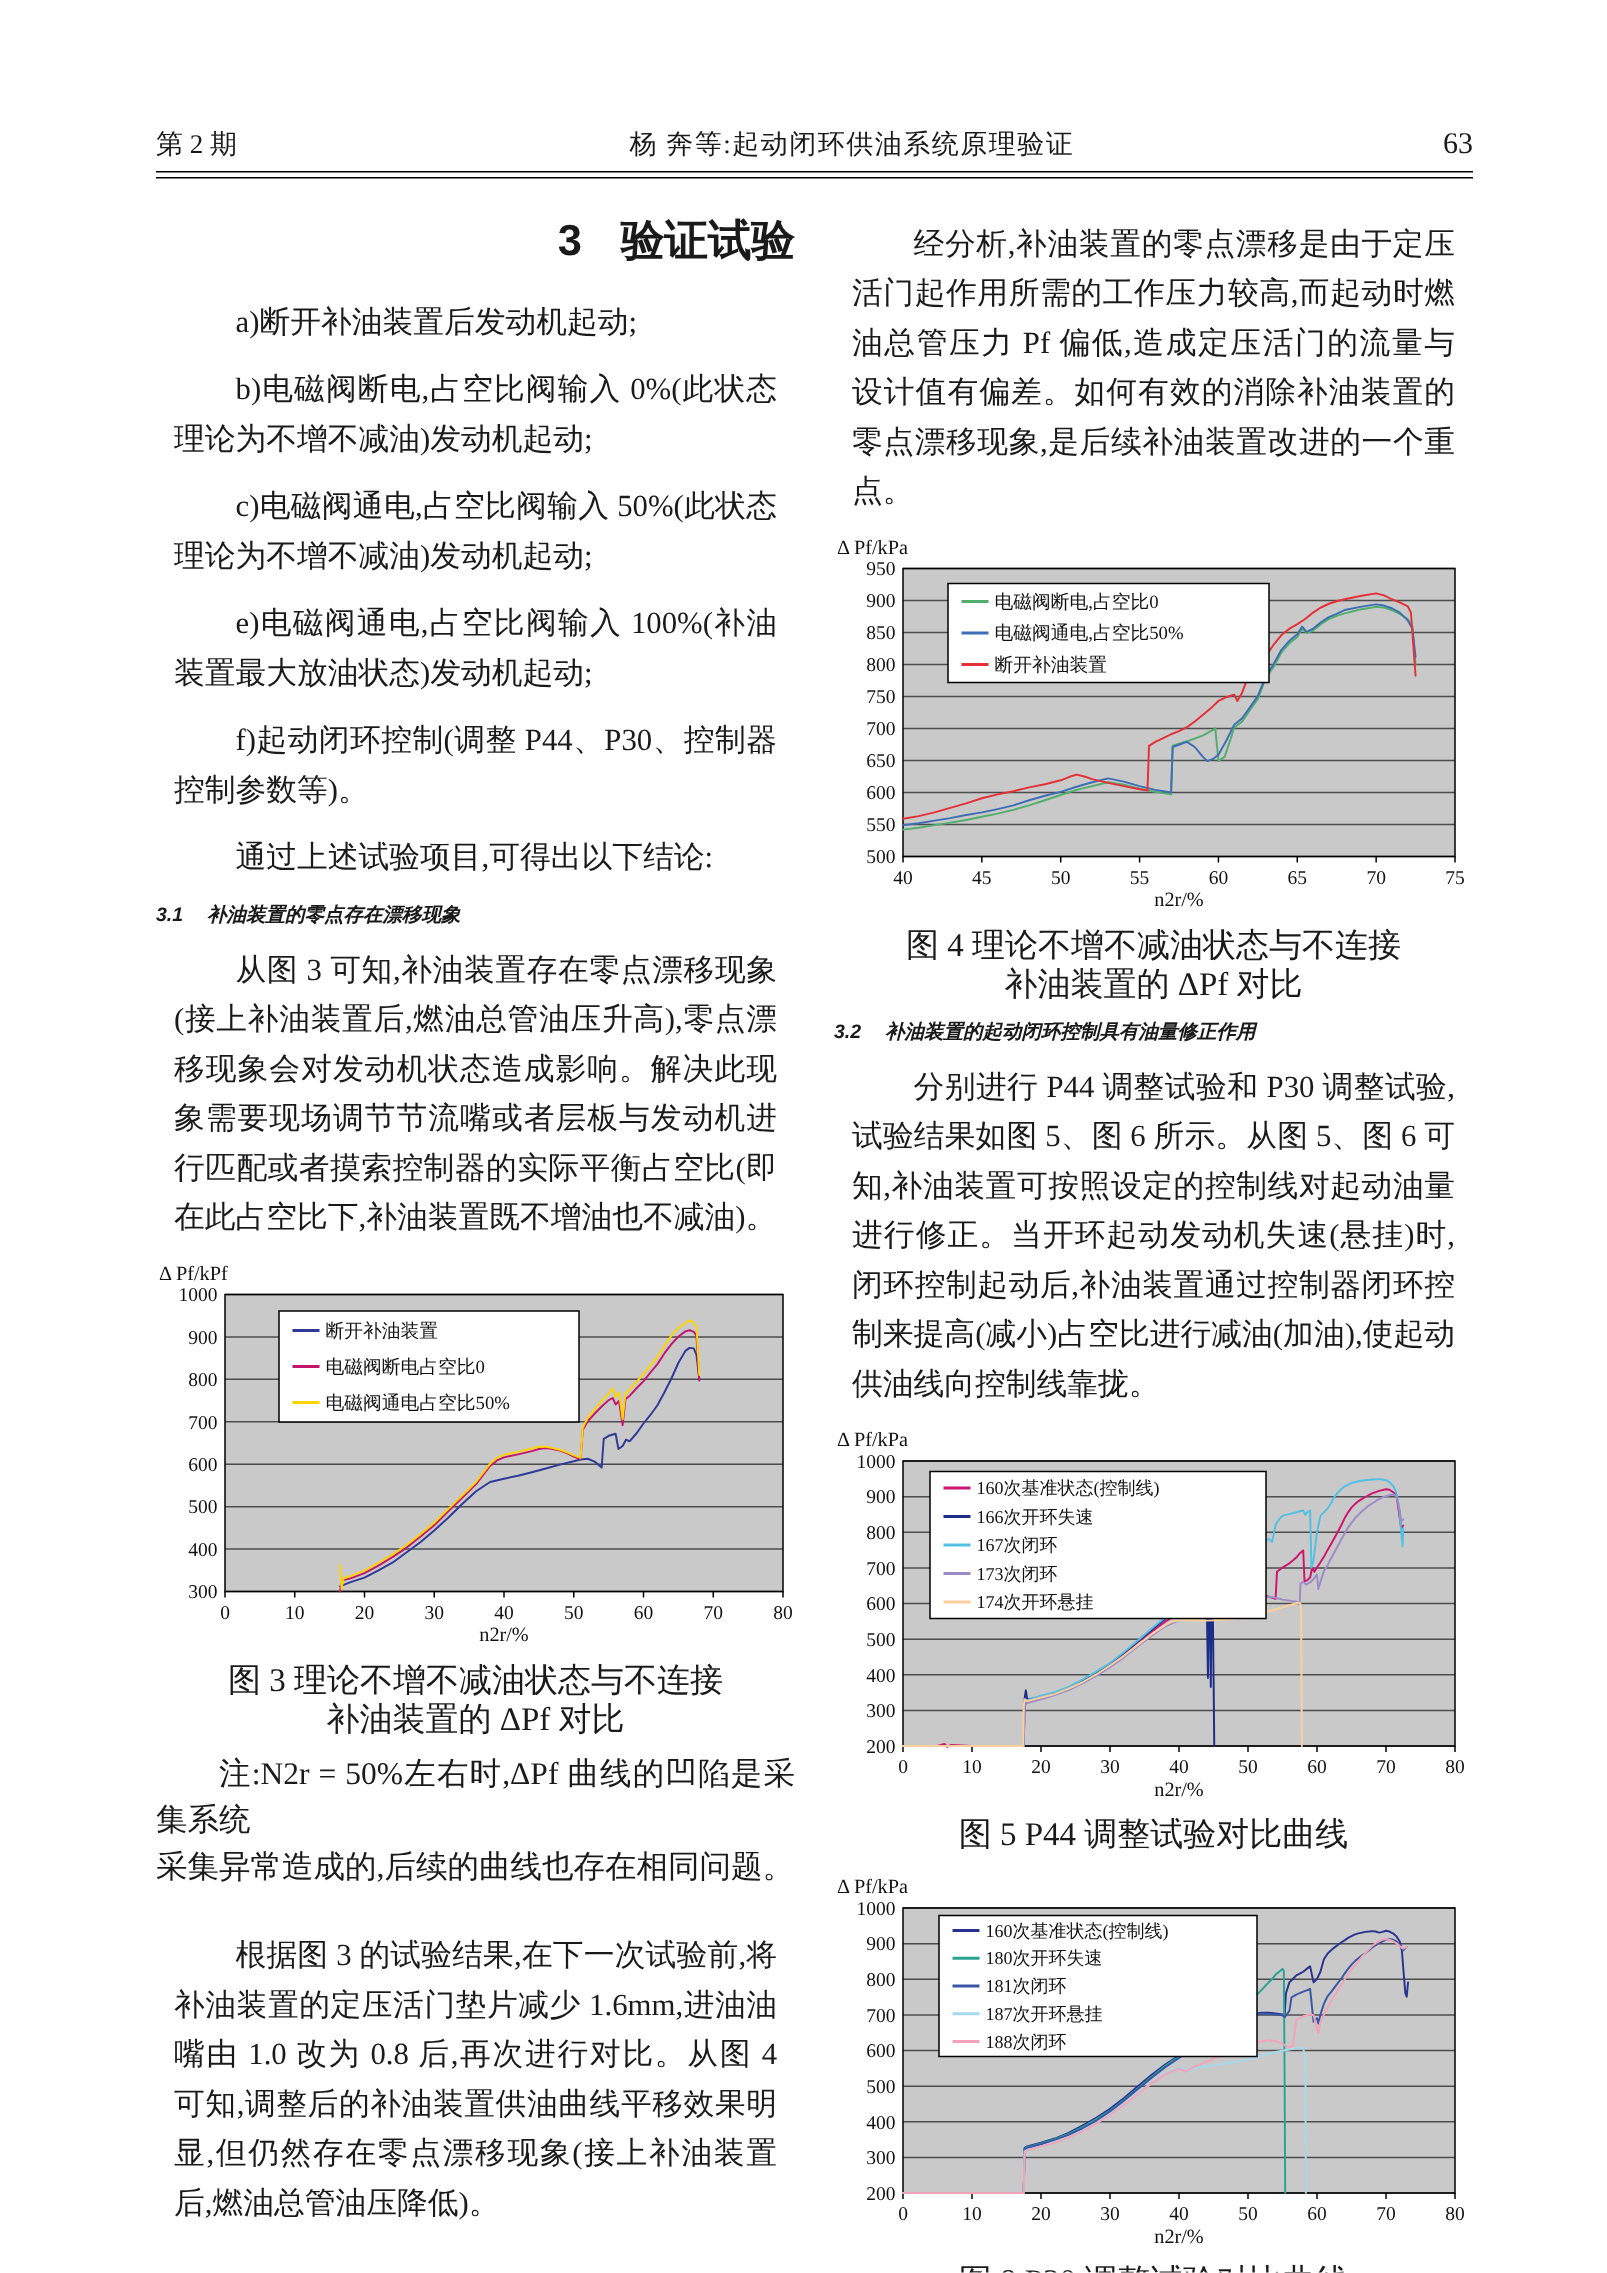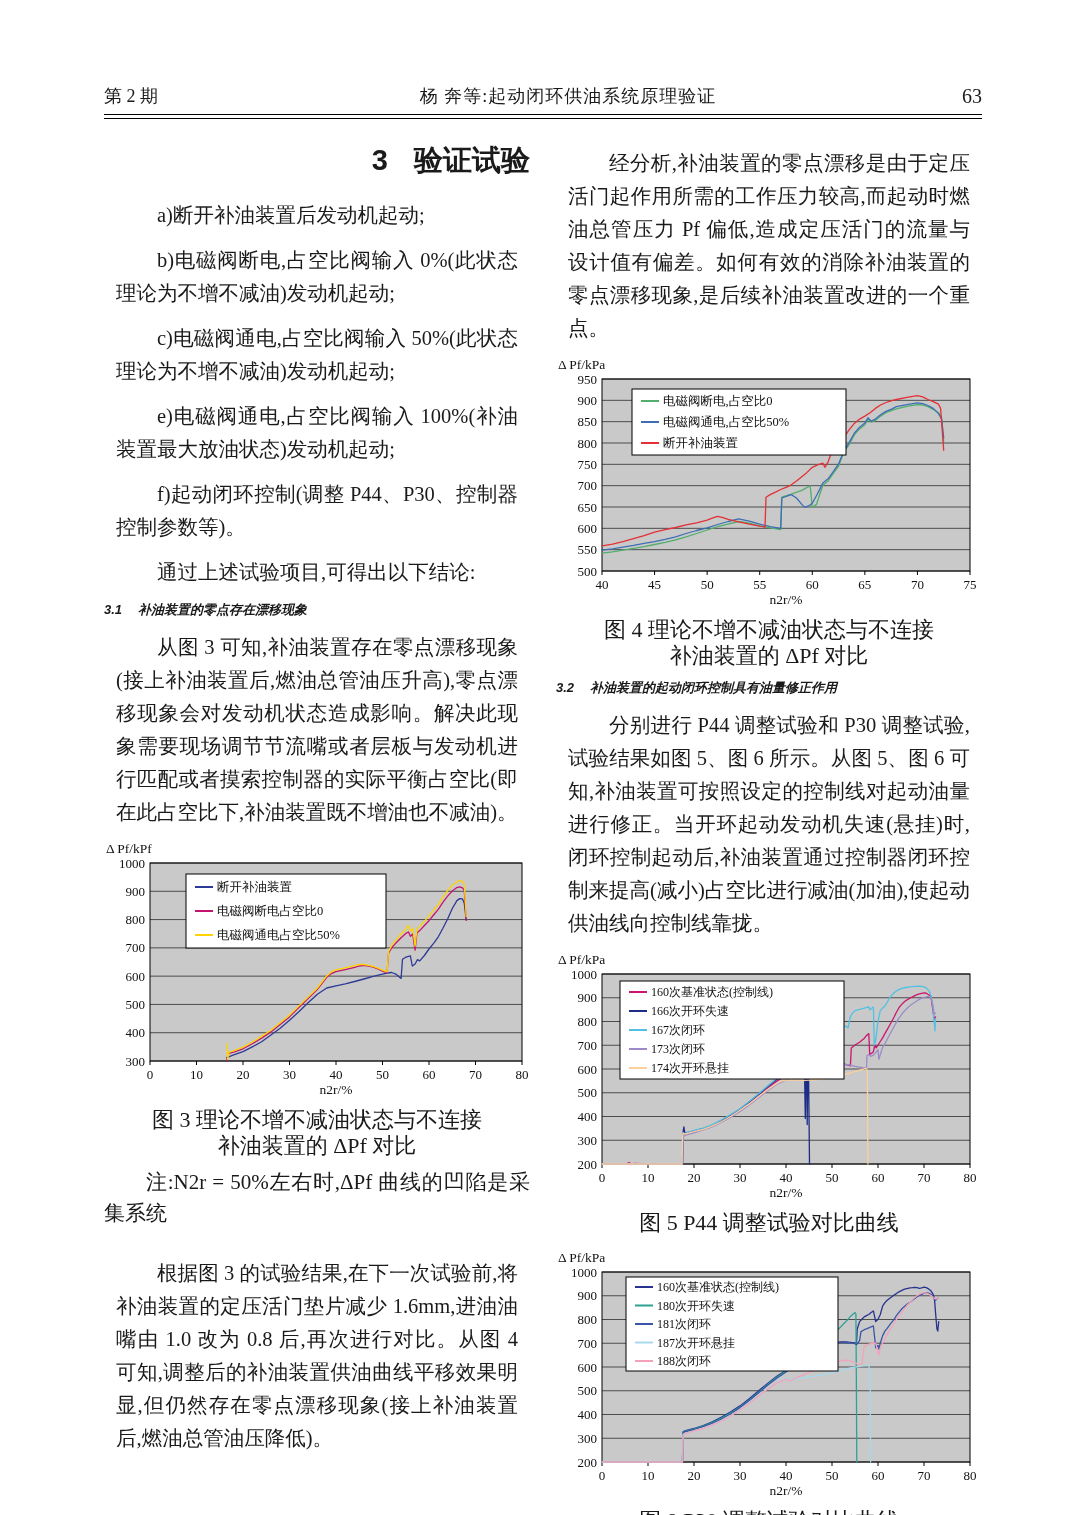--- a/index.html
+++ b/index.html
@@ -110,20 +110,21 @@
             <line x1="91" y1="94" x2="109" y2="94" stroke="#FFD400" stroke-width="2"></line>
             <text x="113" y="98" font-size="12.5" text-anchor="start" font-family="&quot;Liberation Serif&quot;,&quot;DejaVu Serif&quot;,serif" fill="#111">电磁阀通电占空比50%</text>
           </svg>
       </div>
       <div class="fig-caption">
         <div>图 3    理论不增不减油状态与不连接</div>
         <div>补油装置的 ΔPf 对比</div>
       </div>
       <div class="note">
         <span class="first">注:N2r = 50%左右时,ΔPf 曲线的凹陷是采集系统</span>
+        <span>采集异常造成的,后续的曲线也存在相同问题。</span>
       </div>
       <div class="spacer16"></div>
       <p class="body-text">根据图 3 的试验结果,在下一次试验前,将补油装置的定压活门垫片减少 1.6mm,进油油嘴由 1.0 改为 0.8 后,再次进行对比。从图 4 可知,调整后的补油装置供油曲线平移效果明显,但仍然存在零点漂移现象(接上补油装置后,燃油总管油压降低)。</p>
     </div>
 
     <div class="col">
       <p class="body-text">经分析,补油装置的零点漂移是由于定压活门起作用所需的工作压力较高,而起动时燃油总管压力 Pf 偏低,造成定压活门的流量与设计值有偏差。如何有效的消除补油装置的零点漂移现象,是后续补油装置改进的一个重点。</p>
 
       <div class="chart-wrap">
         <svg width="426" height="252" viewBox="0 0 426 252">

